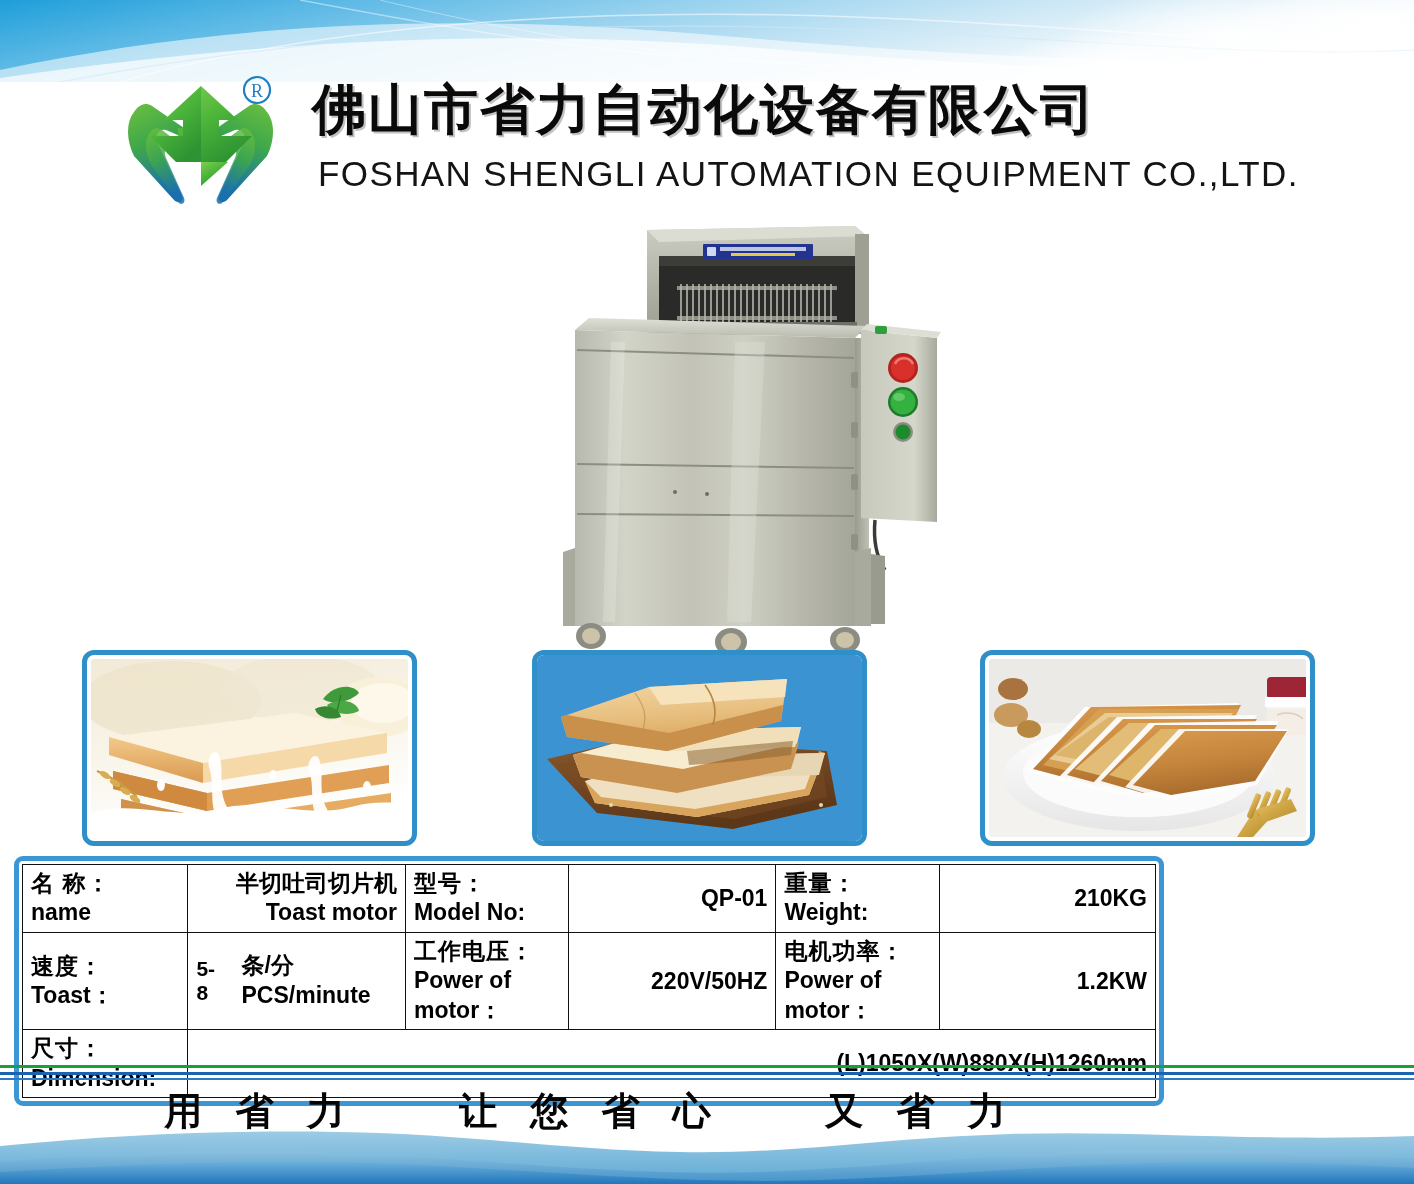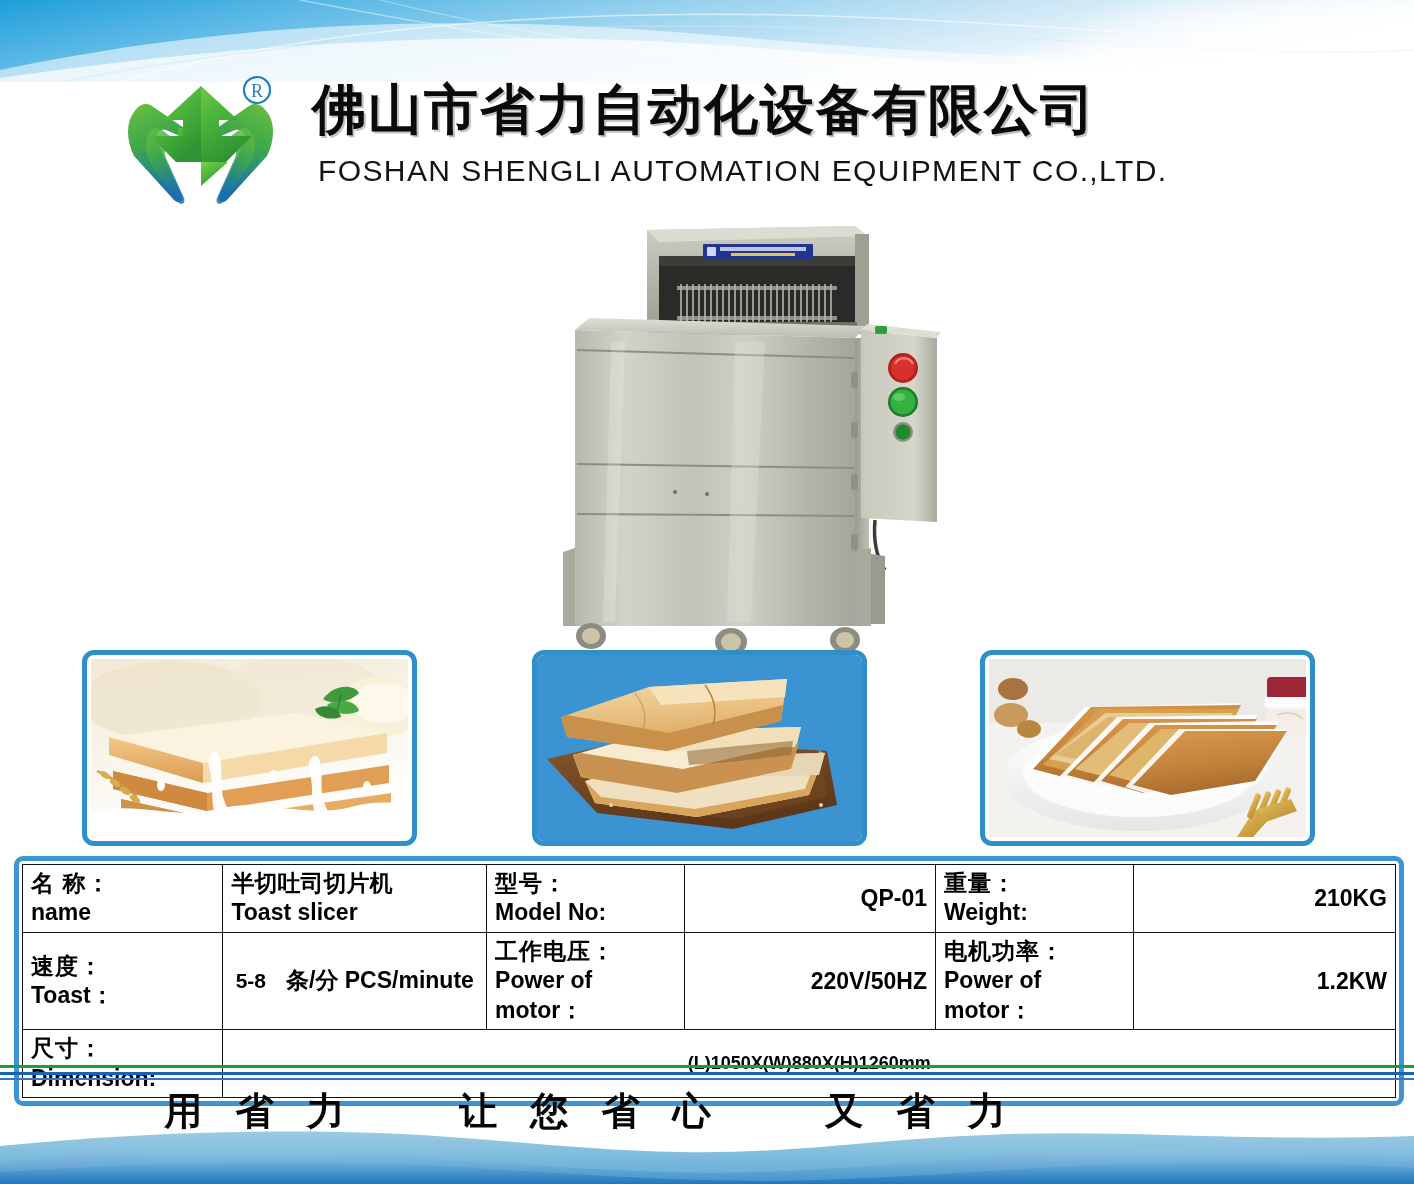--- a/index.html
+++ b/index.html
@@ -44,21 +44,21 @@
     font-weight: bold;
     letter-spacing: 2px;
     color: #0a0a0a;
     white-space: nowrap;
     text-shadow: 2px 2px 0 rgba(120,120,120,0.45);
   }
   .company-en {
     position: absolute;
     left: 318px; top: 94px;
     font-family: "Liberation Sans", sans-serif;
-    font-size: 30px;
+    font-size: 35px;
     font-weight: 500;
     letter-spacing: 1.4px;
     color: #141414;
     white-space: nowrap;
   }
 
   
   .machine-area {
     position: absolute;
     left: 555px; top: 222px;
@@ -91,21 +91,21 @@
     overflow: hidden;
     border-radius: 3px;
   }
   .photo.p2 .inner { left: 0; top: 0; width: 325px; height: 186px; }
   .photo svg { display: block; }
 
   
   .spec-outer {
     position: absolute;
     left: 14px; top: 856px;
-    width: 1390px;
+    width: 1150px;
     border: 5px solid #3d96d4;
     border-radius: 9px;
     background: #ffffff;
     box-sizing: border-box;
     padding: 3px;
   }
   table.spec {
     width: 100%;
     border-collapse: collapse;
     table-layout: fixed;
@@ -120,35 +120,35 @@
   .lbl {
     font-size: 23px;
     font-weight: bold;
     line-height: 1.28;
   }
   .lbl .cn { display: block; letter-spacing: 1px; }
   .lbl .en { display: block; }
   .val {
     font-size: 23px;
     font-weight: bold;
-    text-align: left;
+    text-align: right;
     line-height: 1.28;
   }
   .val .cn { display: block; }
   .val .en { display: block; }
   .val-single { font-size: 23px; font-weight: bold; text-align: right; }
   .speed-cell {
     display: flex;
     align-items: center;
     justify-content: center;
     gap: 20px;
   }
   .speed-num { font-size: 21px; font-weight: bold; }
   .speed-unit { font-size: 23px; font-weight: bold; text-align: left; line-height: 1.3; }
-  .dim-val { font-size: 18px; font-weight: bold; text-align: center; padding-left: 14px; }
+  .dim-val { font-size: 23px; font-weight: bold; text-align: right; padding-left: 14px; }
 
   
   .div-green {
     position: absolute; left: 0; top: 1065px;
     width: 1414px; height: 3px; background: #17a03c;
   }
   .div-blue1 {
     position: absolute; left: 0; top: 1072px;
     width: 1414px; height: 3px; background: #1b63b0;
   }
@@ -584,21 +584,21 @@
         <col style="width:19.1%">
     </colgroup>
     <tbody>
       <tr>
         <td class="lbl">
           <span class="cn">名 称：</span>
           <span class="en">name</span>
         </td>
         <td class="val">
           <span class="cn">半切吐司切片机</span>
-          <span class="en">Toast slicer</span>
+          <span class="en">Toast motor</span>
         </td>
         <td class="lbl">
           <span class="cn">型号：</span>
           <span class="en">Model No:</span>
         </td>
         <td class="val-single">QP-01</td>
         <td class="lbl">
           <span class="cn">重量：</span>
           <span class="en">Weight:</span>
         </td>

